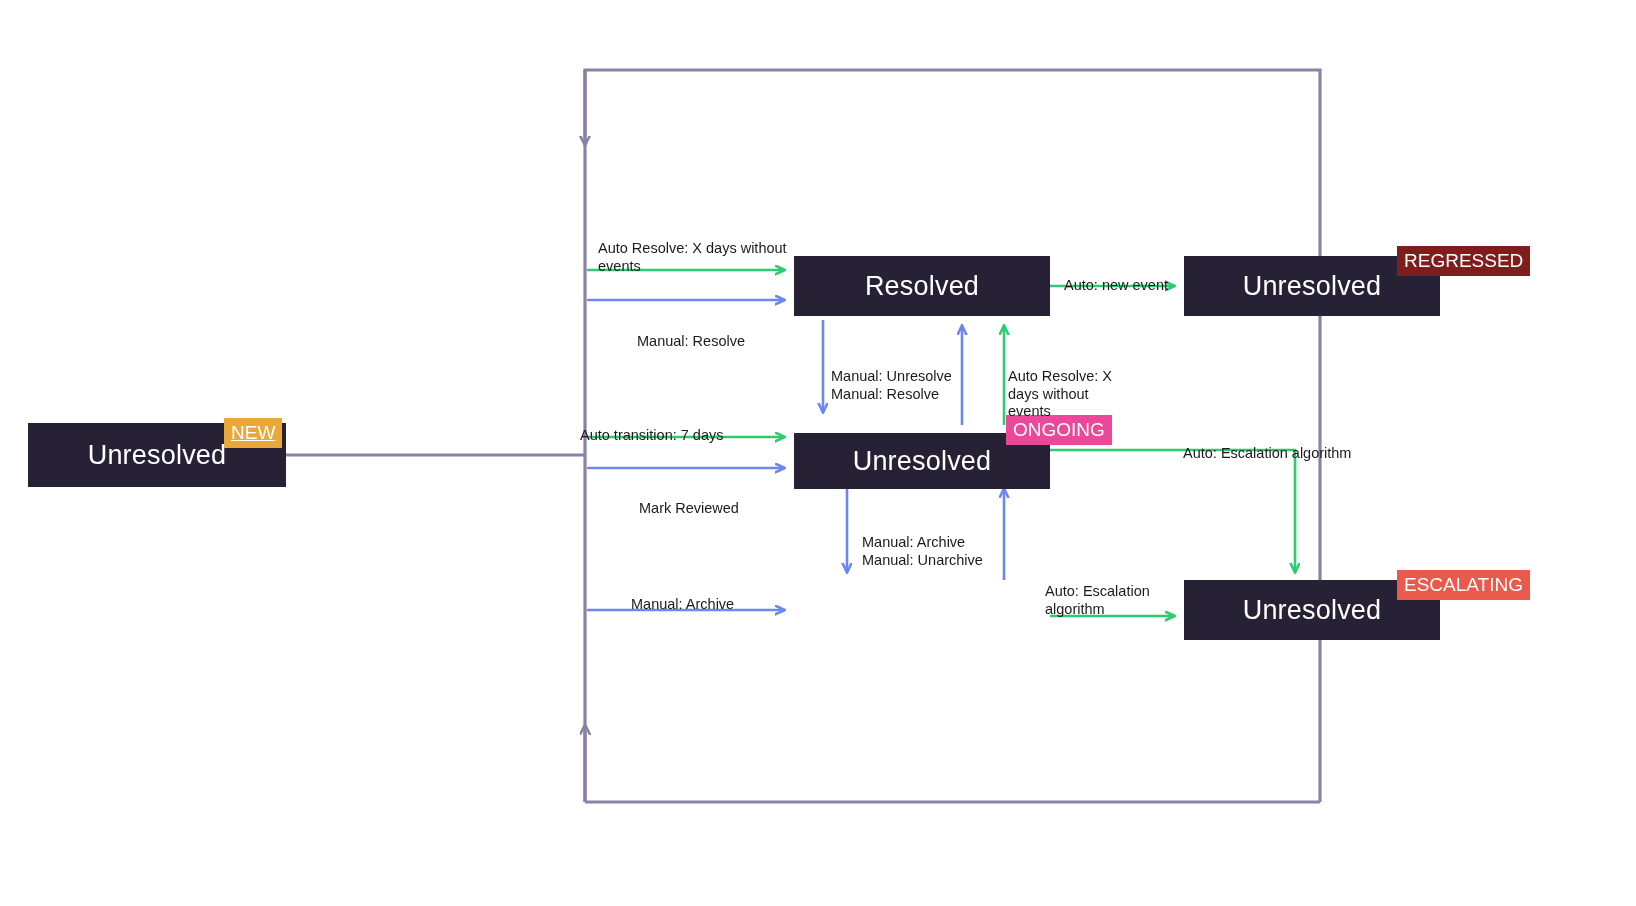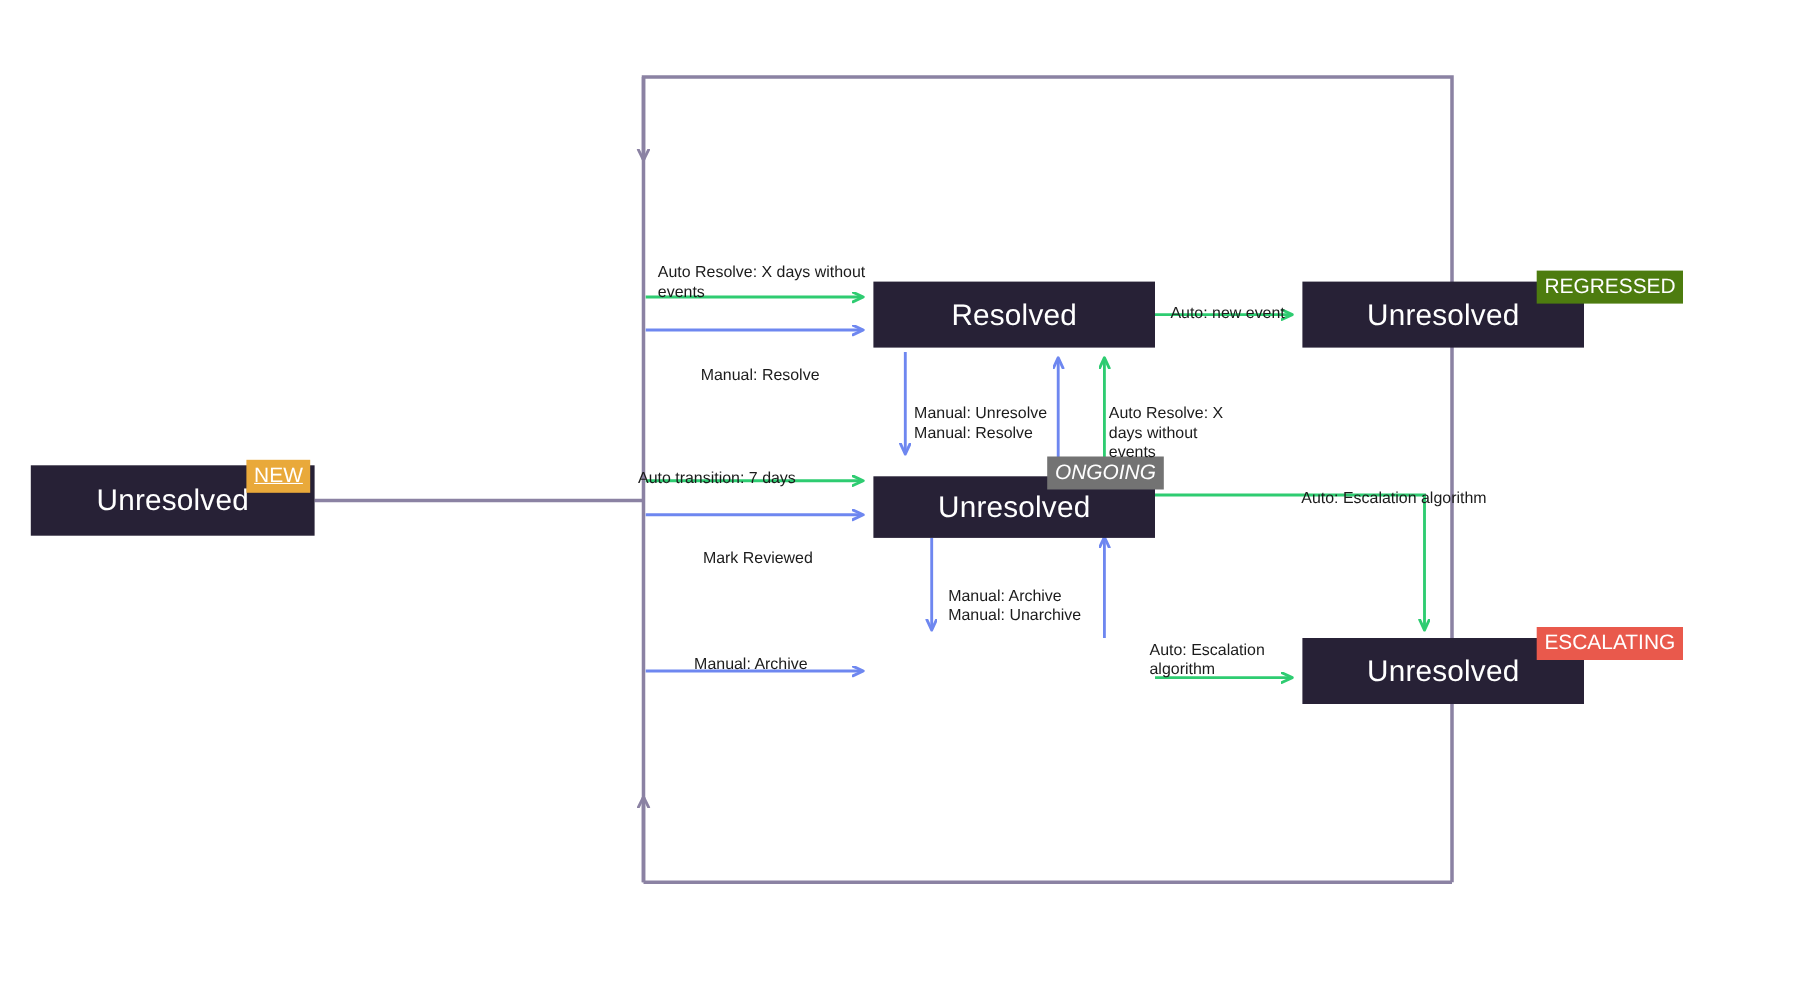--- a/index.html
+++ b/index.html
@@ -123,24 +123,24 @@
   <div class="state-box" style="left:794px; top:433px; width:256px; height:56px;">
     <span class="state-label">Unresolved</span>
   </div>
   <div class="state-box" style="left:1184px; top:580px; width:256px; height:60px;">
     <span class="state-label">Unresolved</span>
   </div>
 
   <div class="badge" style="left:224px; top:418px; background:#E9A93A;text-decoration:underline;">
     <span>NEW</span>
   </div>
-  <div class="badge" style="left:1397px; top:246px; background:#4d7c0f;">
+  <div class="badge" style="left:1397px; top:246px; background:#7f1d1d;">
     <span>REGRESSED</span>
   </div>
-  <div class="badge" style="left:952px; top:415px; background:#737373;font-style:italic;">
+  <div class="badge" style="left:1006px; top:415px; background:#ec4899;">
     <span>ONGOING</span>
   </div>
   <div class="badge" style="left:1397px; top:570px; background:#E9594C;">
     <span>ESCALATING</span>
   </div>
 
   <div class="edge-label" style="left:598px; top:224px;">Auto Resolve: X days without
 events</div>
   <div class="edge-label" style="left:637px; top:317px;">Manual: Resolve</div>
   <div class="edge-label" style="left:1064px; top:261px;">Auto: new event</div>

